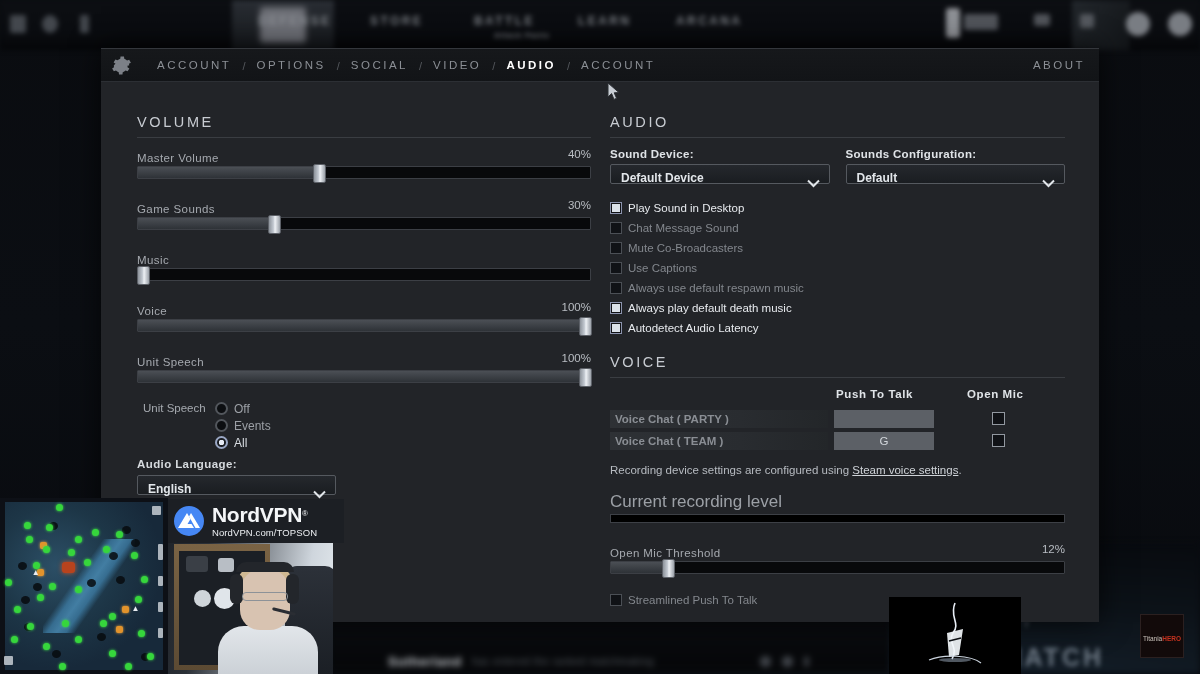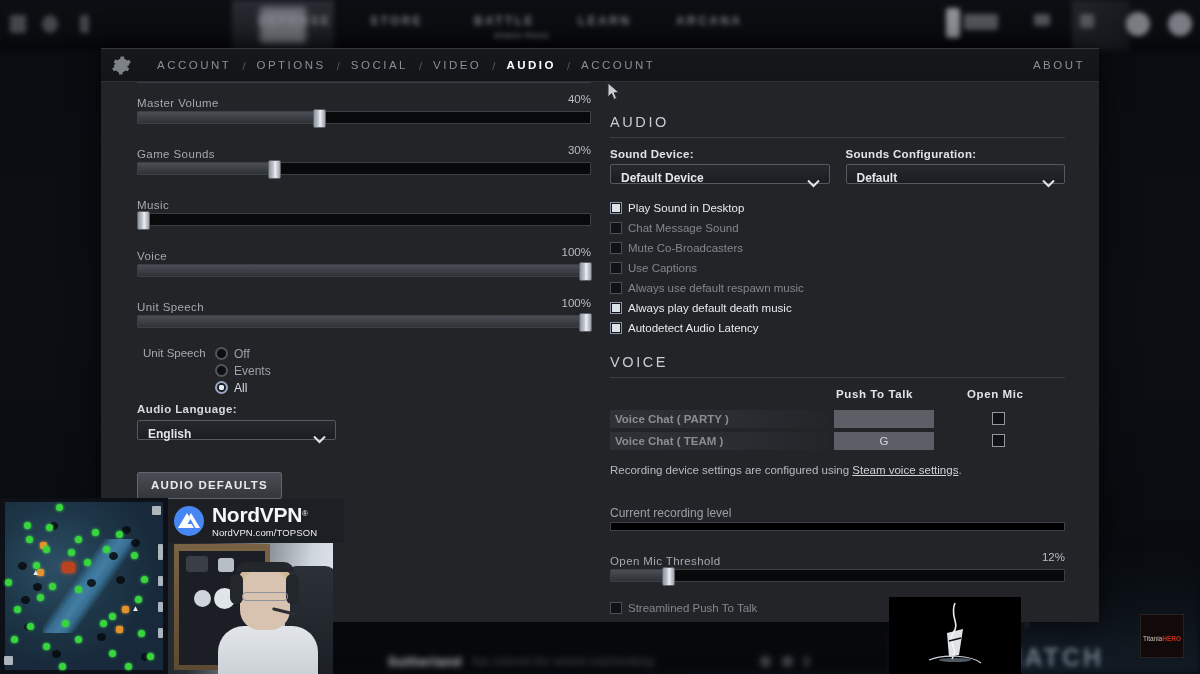--- a/index.html
+++ b/index.html
@@ -227,21 +227,21 @@
     line-height: 18px; text-align: center; font-size: 11.5px; color: #d3d7dc;
     background: #5c6066; cursor: pointer;
   }
   .vrow-chk {
     position: absolute; left: 382px; top: 2px;
     width: 13px; height: 13px; background: #101216; border: 1px solid #9298a0;
     cursor: pointer;
   }
   .steamnote { margin-top: 14px; font-size: 11.5px; color: #b7bbc1; }
   .steamnote a { color: #cfd3d8; text-decoration: underline; }
-  .rec-label { margin-top: 30px; font-size: 12px; color: #9ca0a6; }
+  .rec-label { margin-top: 16px; font-size: 17px; color: #9ca0a6; }
   .rec-bar {
     margin-top: 2px; height: 9px; background: #000; border: 1px solid #3d4046;
   }
   .spt { margin-top: 20px; display: flex; align-items: center;
          gap: 6px; cursor: pointer; }
 
   
   .minimap {
     position: absolute; left: 0; top: 498px; width: 168px; height: 176px;
     background: #0d1016; overflow: hidden;
@@ -410,20 +410,21 @@
 
     <div class="cursor">
       <svg viewBox="0 0 14 19" width="14" height="19">
         <path d="M1 1 L1 15 L4.6 11.6 L7 17.4 L9.6 16.3 L7.2 10.8 L12 10.6 Z" fill="#c9ced5" stroke="#2b2e33" stroke-width="1"></path>
       </svg>
     </div>
 
     <div class="cols">
 
       <div class="col-left">
+        <div class="sect-title">VOLUME</div>
         <div class="sect-rule"></div>
 
         <div class="sl-row">
           <div class="sl-head">
             <span class="sl-label">Master Volume</span>
             <span class="sl-val">40%</span>
           </div>
           <div class="sl-track">
             <div class="sl-fill" style="width:40%"></div>
             <div class="sl-knob" style="left:40%"></div>

